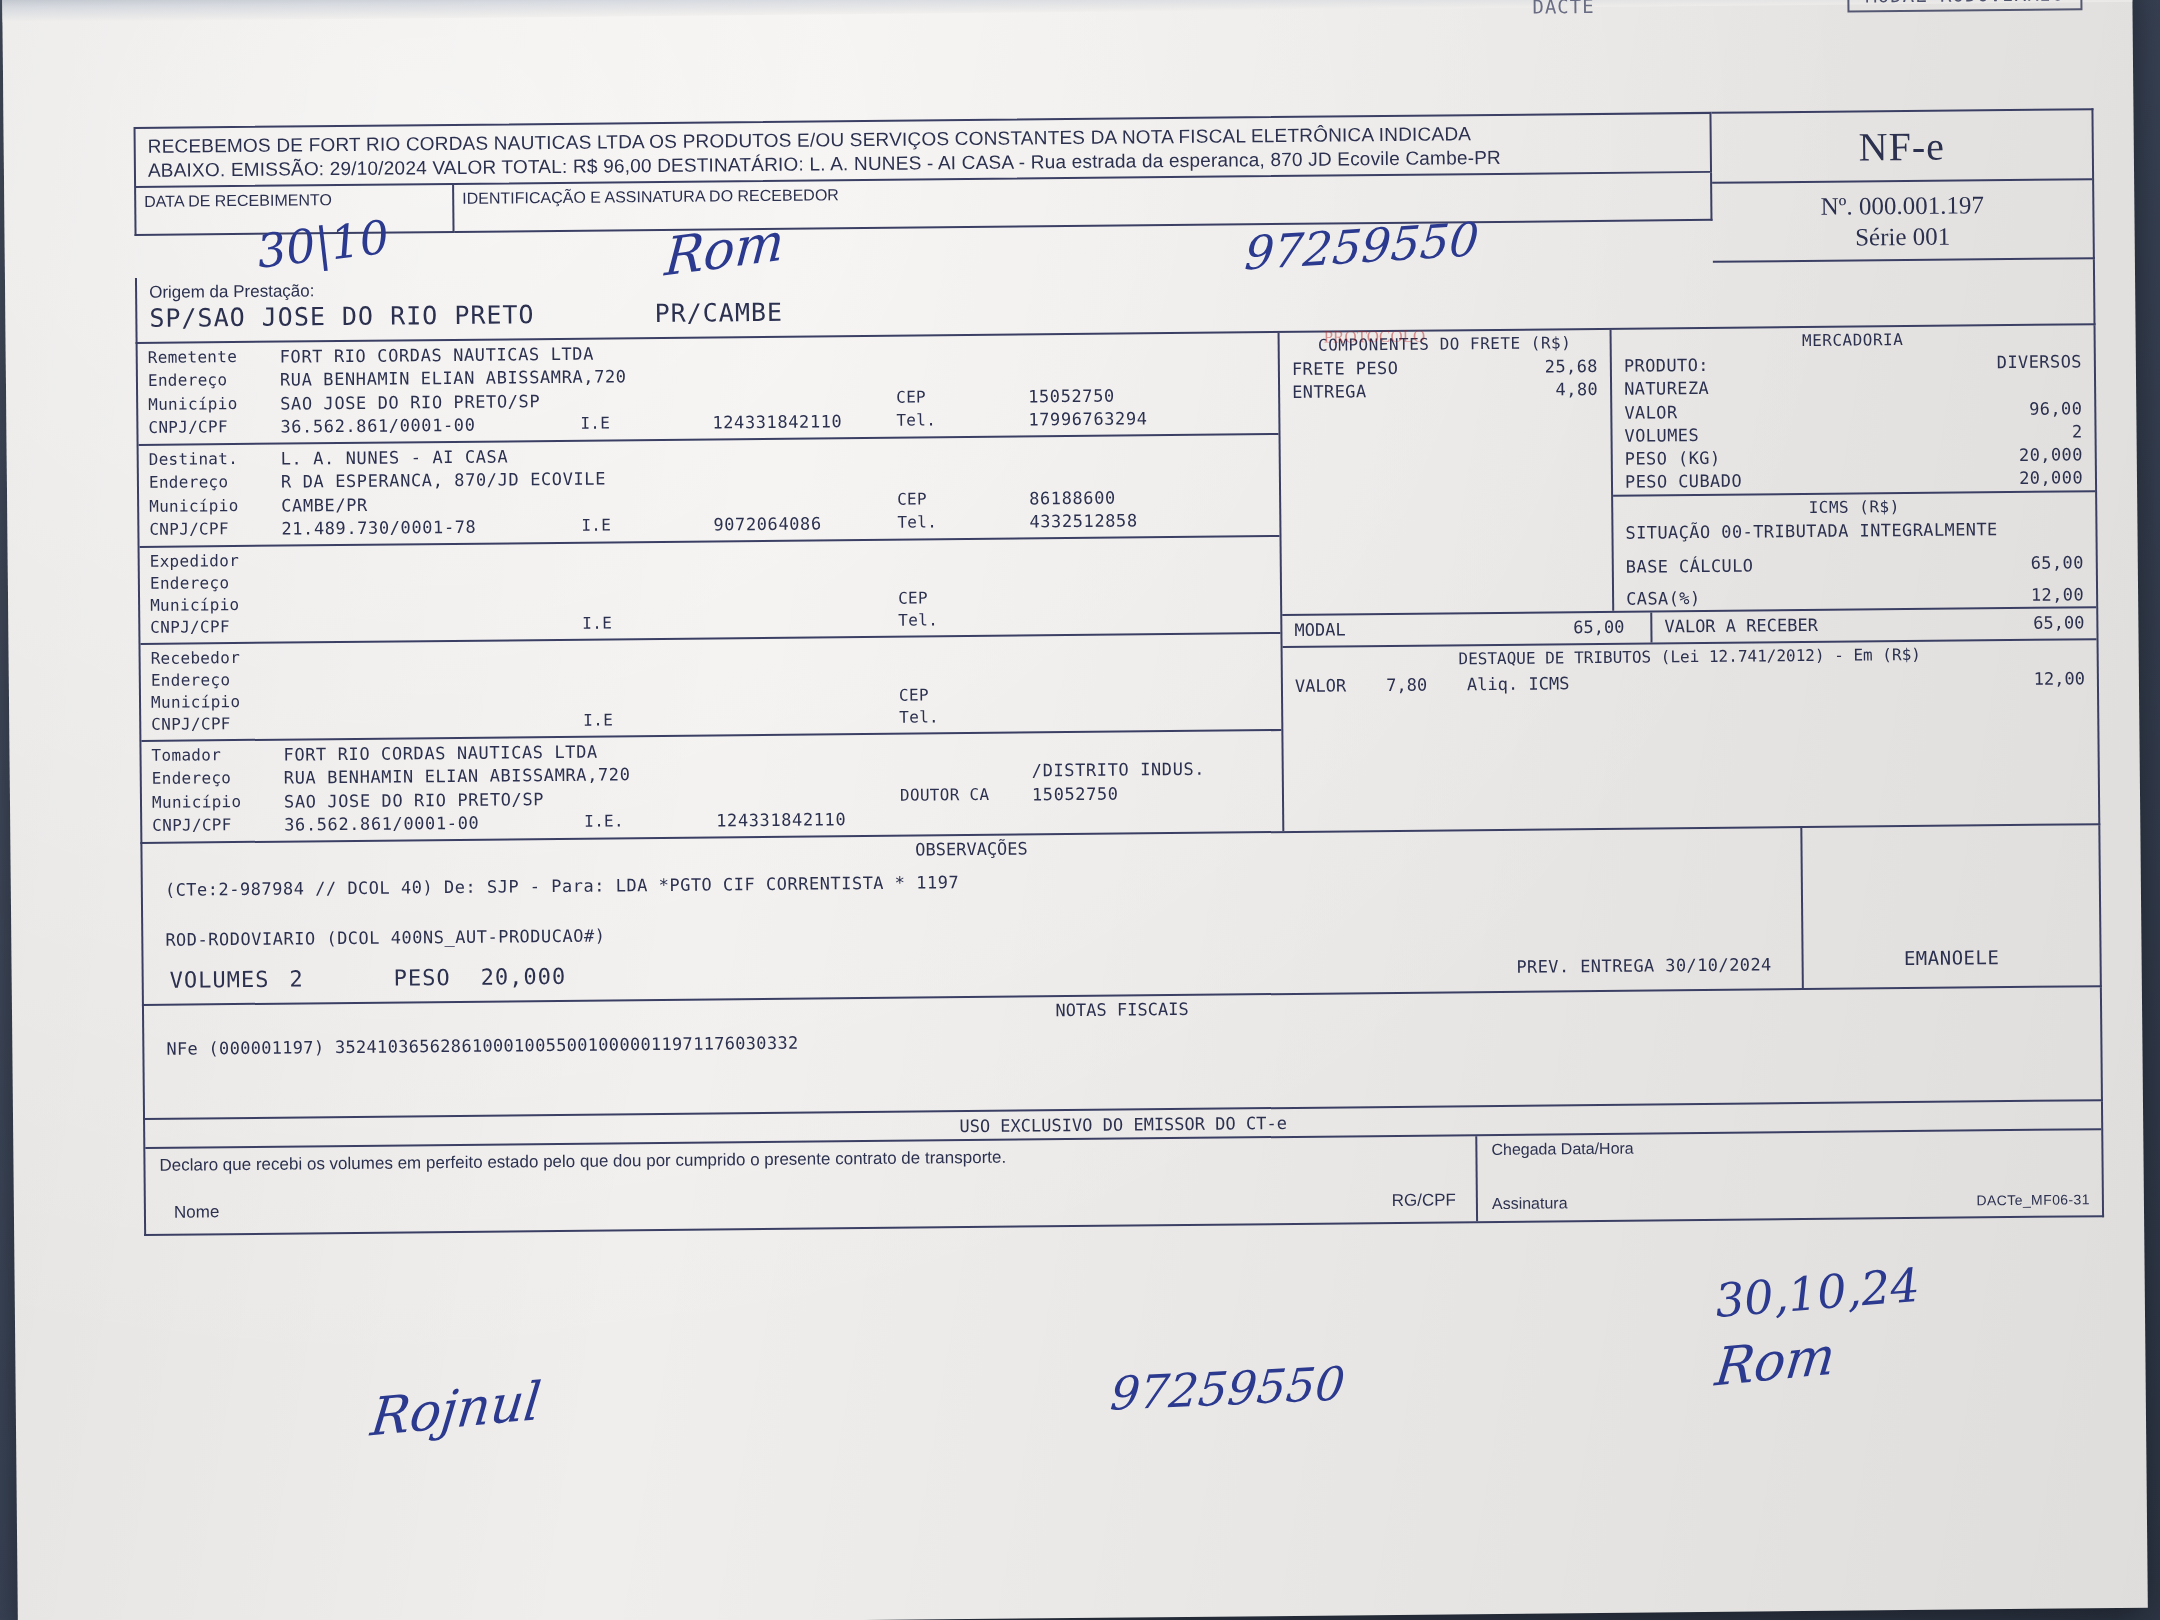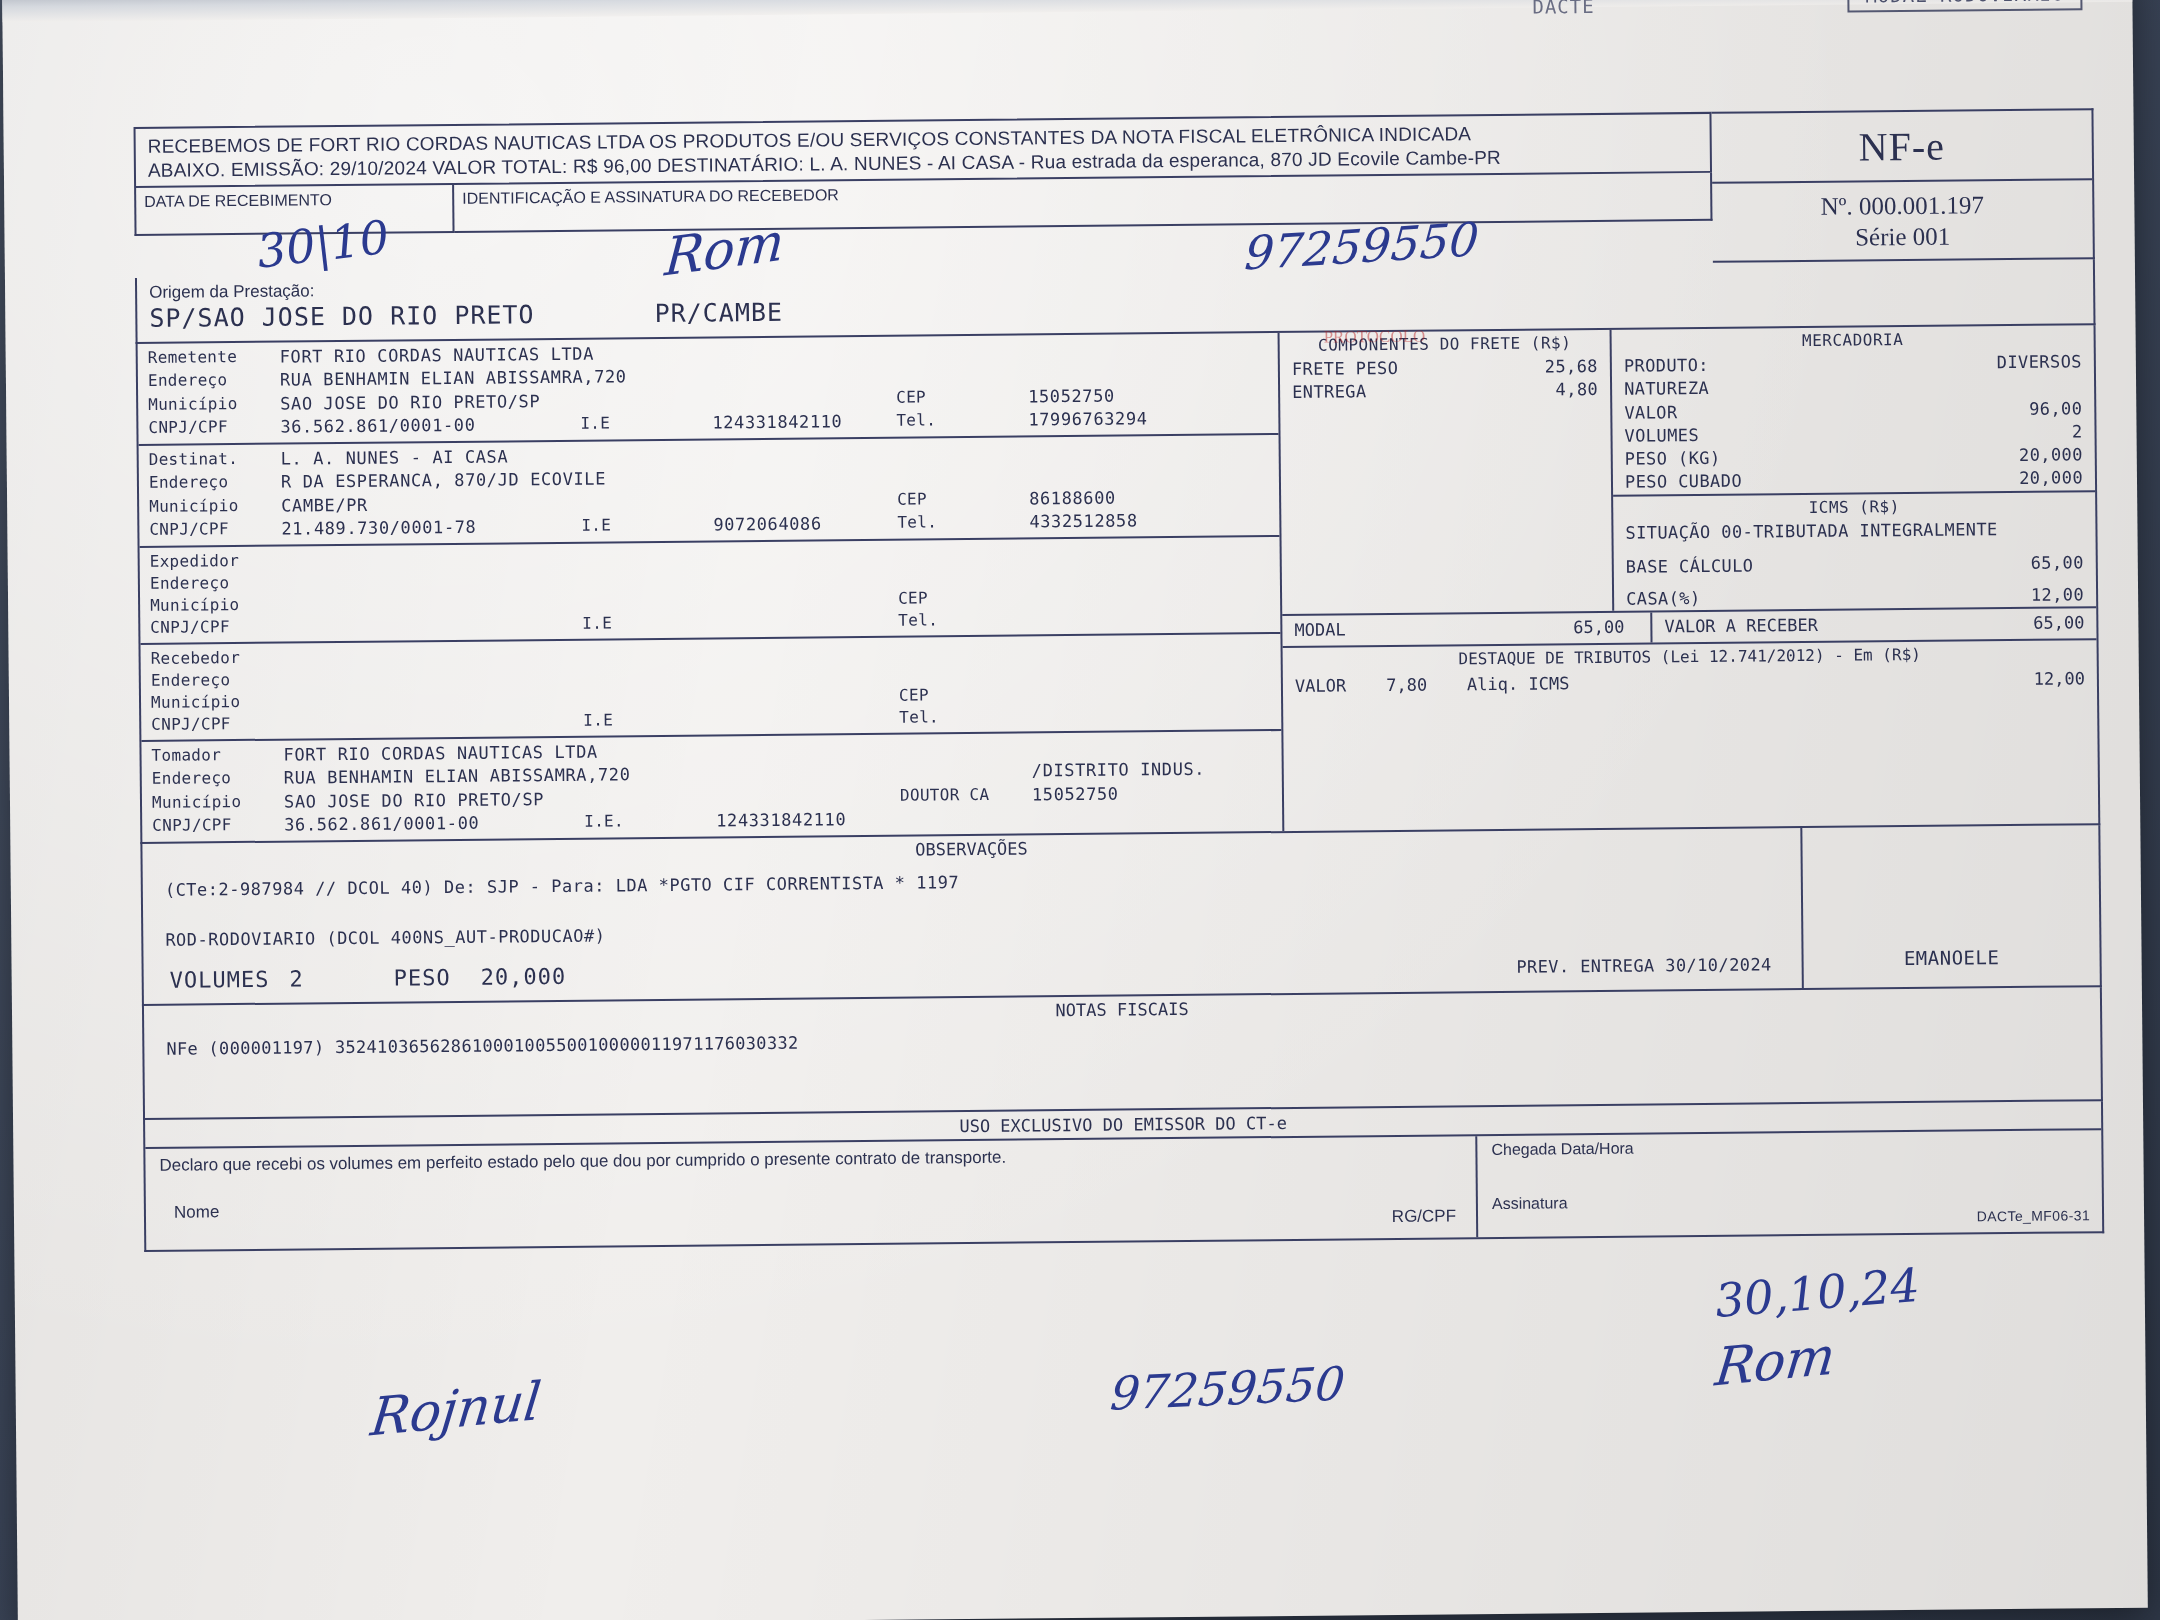--- a/index.html
+++ b/index.html
@@ -183,21 +183,21 @@
   .nf-title { text-align: center; font-size: 17px; padding: 3px 0 6px; }
   .nf-line { padding: 2px 0 58px 22px; letter-spacing: .3px; }
 
   
   .uso { border: 2px solid #3a3f63; border-top: 0; }
   .uso-title { text-align: center; font-size: 17px; padding: 4px 0 2px; border-bottom: 2px solid #3a3f63;}
   .uso-body { display: flex; }
   .uso-left { flex: 1; border-right: 2px solid #3a3f63; padding: 6px 0 0 14px; }
   .uso-decl { font-family: "Liberation Sans", sans-serif; font-size: 17px; }
   .uso-nome { display: flex; padding: 26px 10px 10px 14px; font-family: "Liberation Sans", sans-serif; font-size: 17px; }
-  .uso-rg { margin-left: auto; padding-right: 10px; margin-top: 16px; }
+  .uso-rg { margin-left: auto; padding-right: 10px; }
   .uso-right { width: 600px; padding: 4px 10px 0 14px; font-family: "Liberation Sans", sans-serif; font-size: 16px; position: relative; }
   .dacte-code { position: absolute; right: 12px; bottom: 6px; font-size: 14px; letter-spacing: .4px; }
 
   
   .topstrip {
     position: absolute;
     top: 0px;
     left: 0;
     width: 100%;
     height: 60px;

